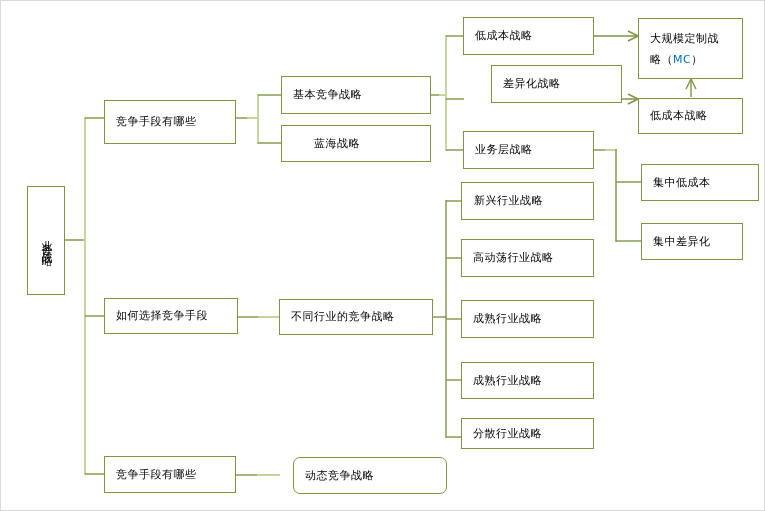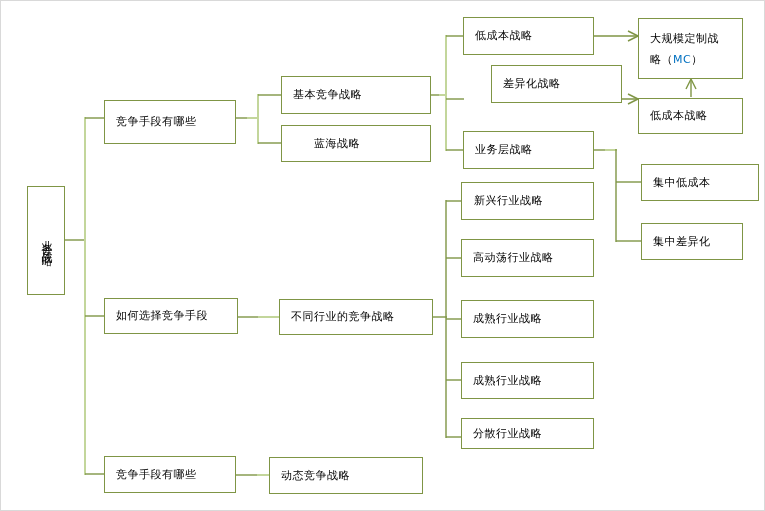--- a/index.html
+++ b/index.html
@@ -120,21 +120,21 @@
 
   <div class="node vertical" style="left:26px;top:185px;width:38px;height:109px;">业务层战略</div>
 
   <div class="node" style="left:103px;top:99px;width:132px;height:44px;">竞争手段有哪些</div>
   <div class="node" style="left:103px;top:297px;width:134px;height:36px;">如何选择竞争手段</div>
   <div class="node" style="left:103px;top:455px;width:132px;height:37px;">竞争手段有哪些</div>
 
   <div class="node" style="left:280px;top:75px;width:150px;height:38px;">基本竞争战略</div>
   <div class="node" style="left:280px;top:124px;width:150px;height:37px;padding-left:32px;">蓝海战略</div>
   <div class="node" style="left:278px;top:298px;width:154px;height:36px;">不同行业的竞争战略</div>
-  <div class="node" style="left:268px;top:456px;width:154px;height:37px;">动态竞争战略</div>
+  <div class="node" style="left:292px;top:456px;width:154px;height:37px;border-radius:7px;">动态竞争战略</div>
 
   <div class="node" style="left:462px;top:16px;width:131px;height:38px;">低成本战略</div>
   <div class="node" style="left:462px;top:64px;width:131px;height:38px;margin-left:28px;">差异化战略</div>
   <div class="node" style="left:462px;top:130px;width:131px;height:38px;">业务层战略</div>
 
   <div class="node" style="left:460px;top:181px;width:133px;height:38px;padding-left:12px;">新兴行业战略</div>
   <div class="node" style="left:460px;top:238px;width:133px;height:38px;">高动荡行业战略</div>
   <div class="node" style="left:460px;top:299px;width:133px;height:38px;">成熟行业战略</div>
   <div class="node" style="left:460px;top:361px;width:133px;height:37px;">成熟行业战略</div>
   <div class="node" style="left:460px;top:417px;width:133px;height:31px;">分散行业战略</div>

